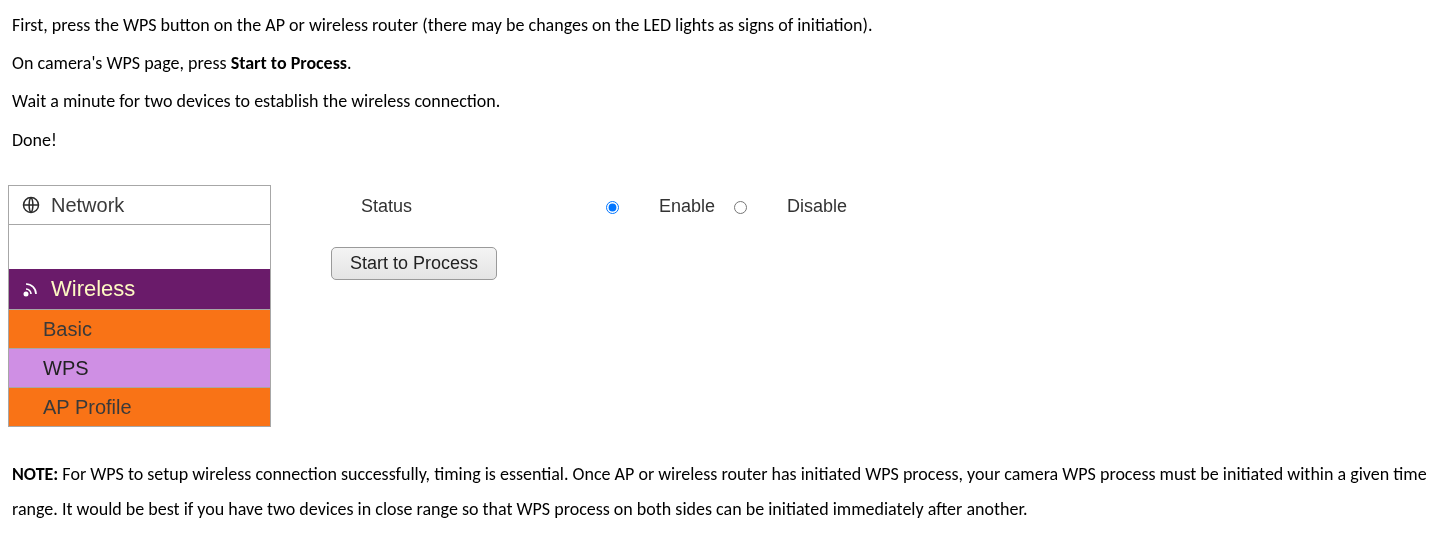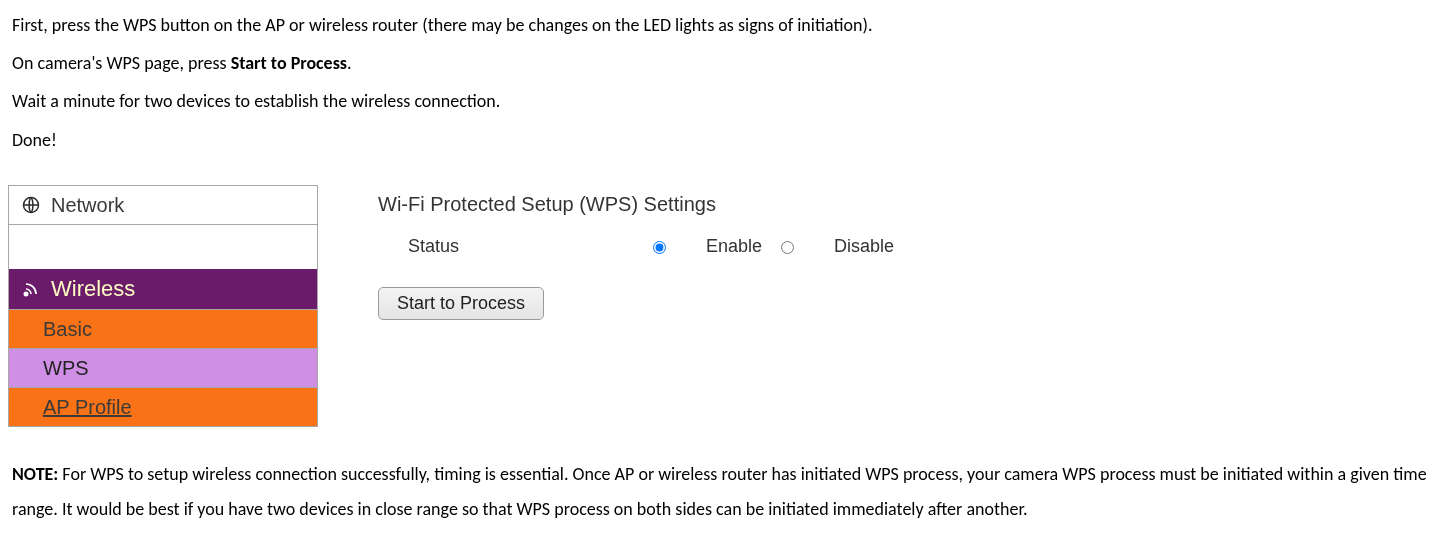--- a/index.html
+++ b/index.html
@@ -14,35 +14,35 @@
   }
   .para { margin: 4px; }
   .bold { font-weight: 700; }
   .figure-wrap {
     margin: 28px 0 30px 0;
     display: flex;
     align-items: flex-start;
   }
   .nav {
     border: 1px solid #a7a7a7;
-    width: 310px;
+    width: 263px;
     box-sizing: border-box;
     font-family: Arial, Helvetica, sans-serif;
     font-size: 20px;
     color: #3a3a3a;
   }
   .nav-row {
     border-bottom: 1px solid #a7a7a7;
     display: flex;
     align-items: center;
     padding: 6px 10px 6px 12px;
     box-sizing: border-box;
     line-height: 1.3;
   }
-  .nav-row:last-child { border-bottom: none; text-decoration: underline; }
+  .nav-row:last-child { border-bottom: none; }
   .nav-row.top {
     background: #fff;
     color: #3a3a3a;
   }
   .nav-row.active-cat {
     background: #6a1b6a;
     color: #fef9c3;
     font-size: 22px;
     margin-top: 44px;
   }
@@ -135,21 +135,20 @@
     </div>
     <div class="nav-row sub sel">
       <span>WPS</span>
     </div>
     <div class="nav-row sub">
       <span>AP Profile</span>
     </div>
   </div>
 
   <div class="settings-panel">
-    <div class="settings-title">Wi-Fi Protected Setup (WPS) Settings</div>
     <div class="settings-row">
       <div class="settings-label">Status</div>
       <div class="radio-group">
         <label>
           <input type="radio" name="wpsstatus" checked="" style="">
           <span>Enable</span>
         </label>
         <label>
           <input type="radio" name="wpsstatus" style="">
           <span>Disable</span>

